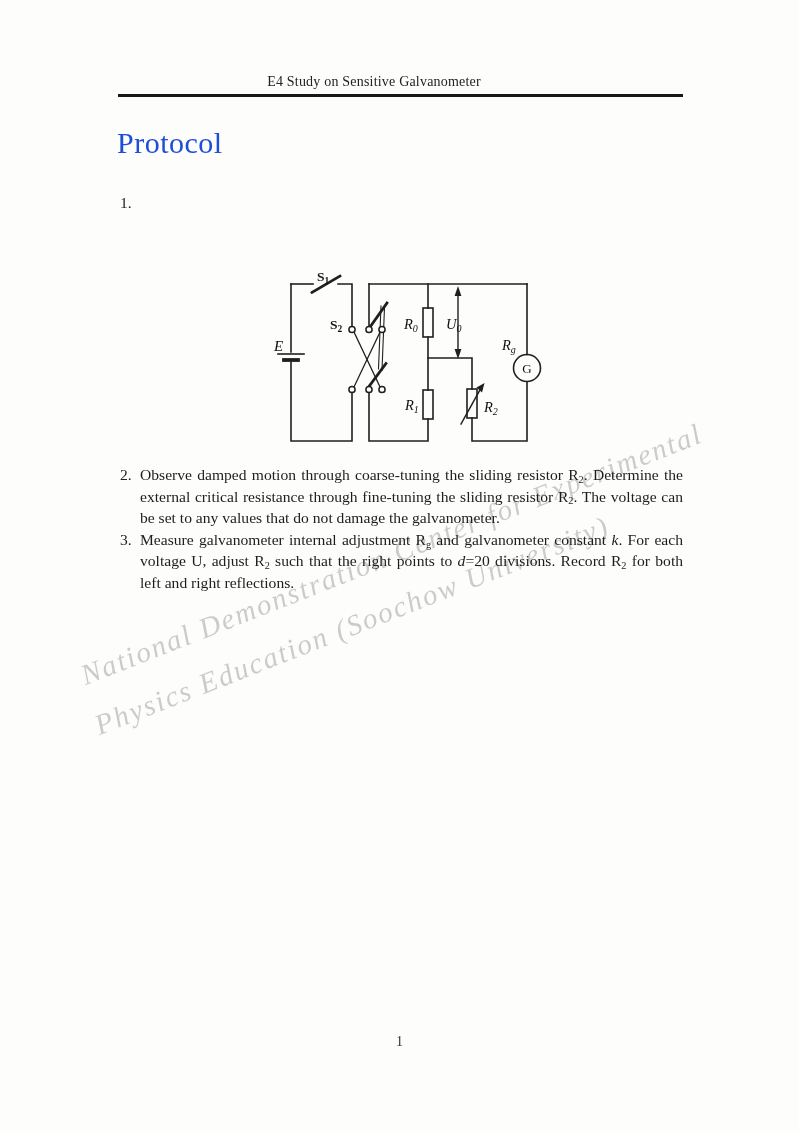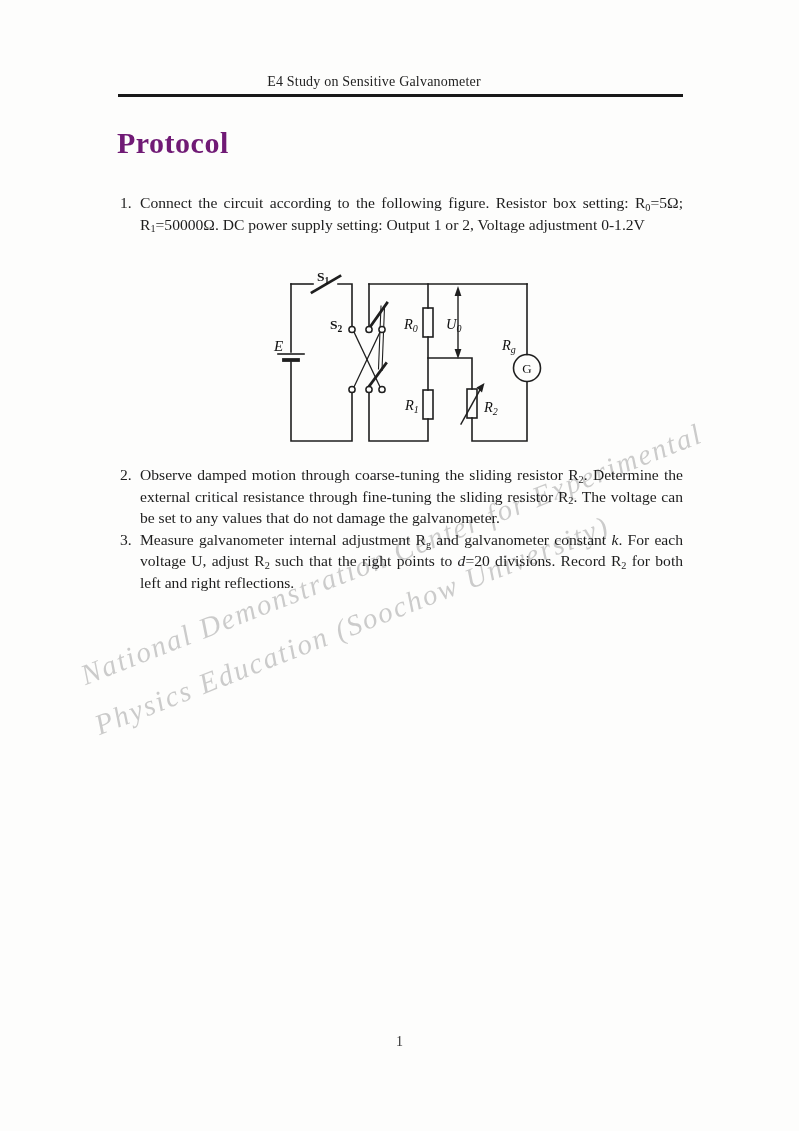--- a/index.html
+++ b/index.html
@@ -14,21 +14,21 @@
     position:absolute;top:74px;left:0;width:748px;text-align:center;
     font-size:14px;letter-spacing:.2px;color:#222;z-index:2;
   }
   .hdr-rule{
     position:absolute;top:94px;left:118px;width:565px;height:2.5px;
     background:#181818;z-index:2;
   }
   
   .h1{
     position:absolute;top:126px;left:117px;
-    font-size:30px;font-weight:bold;letter-spacing:.5px;color:#701a75;z-index:2;text-align:right;
+    font-size:30px;font-weight:normal;letter-spacing:.5px;color:#1d4ed8;z-index:2;text-align:right;
   }
   
   .items{position:absolute;left:118px;width:565px;z-index:2;}
   .items-1{top:192px;}
   .items-23{top:464px;}
   .pitem{
     position:relative;padding-left:22px;
     font-size:15.6px;line-height:21.6px;text-align:justify;color:#1d1d1d;
   }
   .pitem .num{position:absolute;left:2px;top:0;}
@@ -59,21 +59,20 @@
 <div class="wm wm2">Physics Education (Soochow University)</div>
 
 <div class="hdr-title">E4 Study on Sensitive Galvanometer</div>
 <div class="hdr-rule"></div>
 
 <div class="h1">Protocol</div>
 
 <div class="items items-1">
   <div class="pitem">
     <span class="num">1.</span>
-    <span><span>Connect the circuit according to the following figure. Resistor box setting: R</span><sub>0</sub><span>=5Ω;  R</span><sub>1</sub><span>=50000Ω. DC power supply setting: Output 1 or 2, Voltage adjustment 0-1.2V</span></span>
   </div>
 </div>
 
 <svg class="fig" width="300" height="205" viewBox="258 252 300 205" fill="none" stroke-linecap="square">
   <g stroke="#1f1f1f" stroke-width="1.6">
 
     <path d="M291,284 L313,284"></path>
     <path d="M338,284 L352,284 L352,326.5"></path>
     <path d="M291,284 L291,352"></path>
     <path d="M291,362 L291,441 L352,441 L352,392.5"></path>

